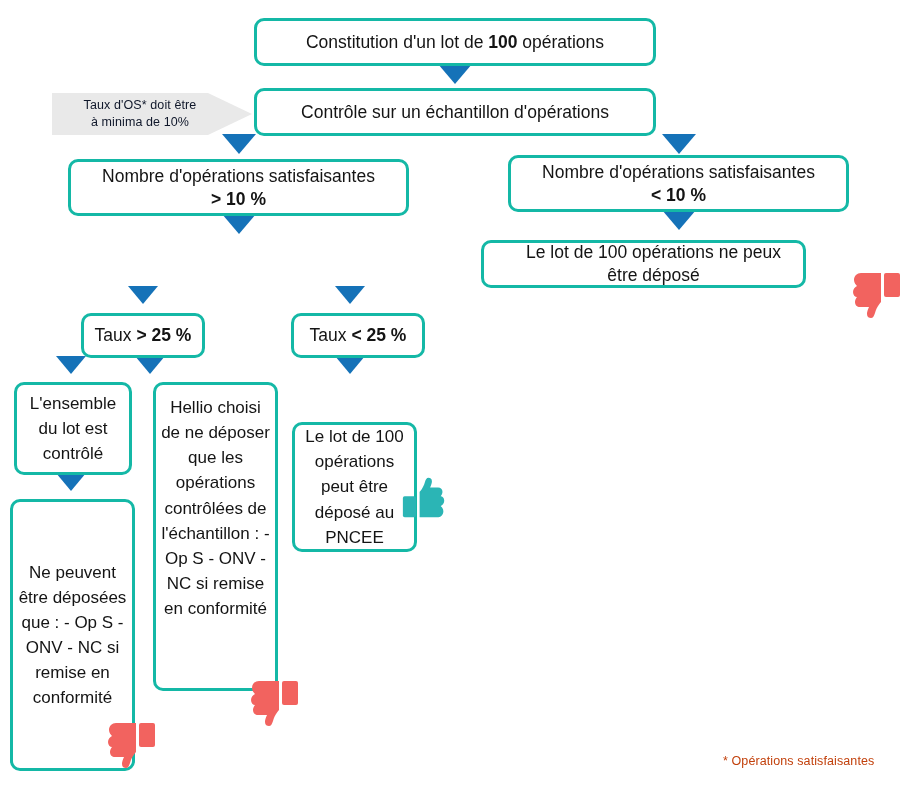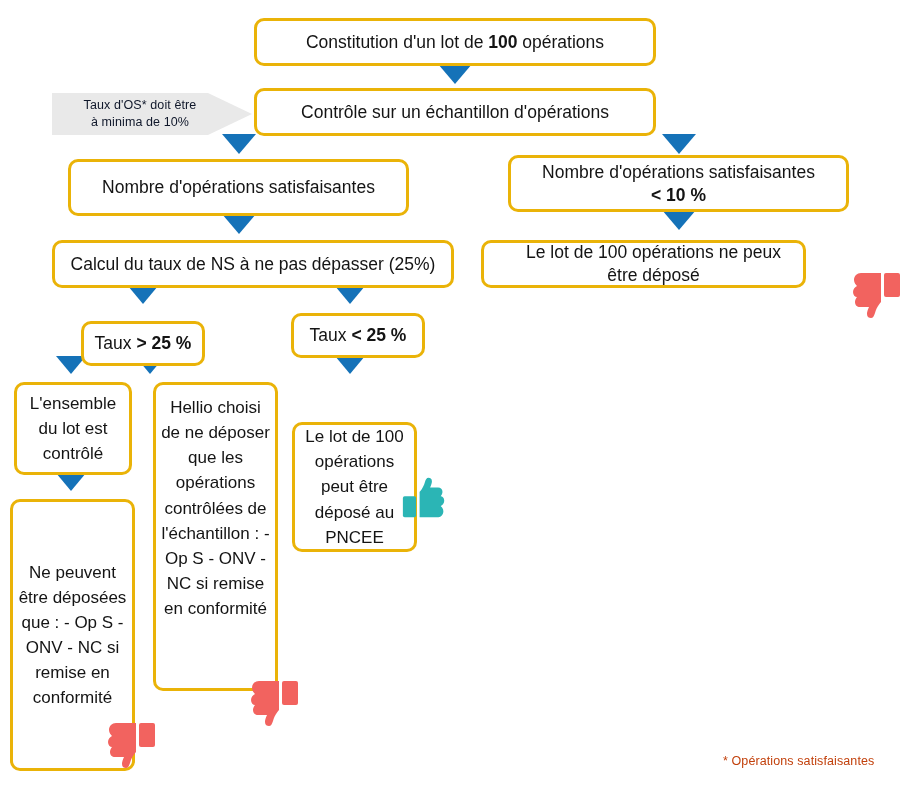--- a/index.html
+++ b/index.html
@@ -17,21 +17,21 @@
     width: 908px;
     height: 792px;
     background: #ffffff;
     overflow: hidden;
   }
 
   
   .box {
     position: absolute;
     box-sizing: border-box;
-    border: 3px solid #eab308;
+    border: 3px solid #14b8a6;
     border-radius: 10px;
     background: #ffffff;
     display: flex;
     align-items: center;
     justify-content: center;
     text-align: center;
     color: #141414;
     font-size: 17.5px;
     line-height: 1.30;
     padding: 4px 8px;
@@ -120,54 +120,52 @@
   <div class="box" style="left:254px; top:88px; width:402px; height:48px;text-align:center;">
     <span>Contrôle sur un échantillon d'opérations</span>
   </div>
 
   <div class="arrow" style="left:222px; top:134px;"></div>
   <div class="arrow" style="left:662px; top:134px;"></div>
 
   <div class="box" style="left:68px; top:159px; width:341px; height:57px;">
     <div>
       <div>Nombre d'opérations satisfaisantes</div>
+      <div><b>&gt; 10 %</b></div>
     </div>
   </div>
 
   <div class="box" style="left:508px; top:155px; width:341px; height:57px;">
     <div>
       <div>Nombre d'opérations satisfaisantes</div>
       <div><b>&lt; 10 %</b></div>
     </div>
   </div>
 
   <div class="arrow" style="left:222px; top:214px;"></div>
   <div class="arrow" style="left:662px; top:210px;"></div>
 
-  <div class="box" style="left:52px; top:240px; width:402px; height:48px;">
-    <span>Calcul du taux de NS à ne pas dépasser (25%)</span>
-  </div>
 
   <div class="box" style="left:481px; top:240px; width:325px; height:48px;padding-left:28px;">
     <span>Le lot de 100 opérations ne peux être déposé</span>
   </div>
 
   <div class="thumb" style="left:851px; top:272px;">
     <svg width="50" height="46" viewBox="0 0 50 46" xmlns="http://www.w3.org/2000/svg">
       <rect x="33" y="1" width="16" height="24" rx="2" fill="#f2635f"></rect>
       <path d="M30 1 H10 C6 1 3 4 3 8 C3 11 5 13 6 14 C4 15 2 17 2 20 C2 23 4 25 6 25
                C5 26 4 28 4 30 C4 33 6 35 9 35 H18 C18 35 16 39 16 42 C16 45 18 46 20 46
                C22 46 23 44 24 41 C26 34 30 30 30 30 Z" fill="#f2635f"></path>
     </svg>
   </div>
 
   <div class="arrow sm" style="left:128px; top:286px;"></div>
   <div class="arrow sm" style="left:335px; top:286px;"></div>
 
-  <div class="box" style="left:81px; top:313px; width:124px; height:45px;margin-top:8px;">
+  <div class="box" style="left:81px; top:313px; width:124px; height:45px;">
     <span>
       <span>Taux </span><b>&gt; 25 %</b>
     </span>
   </div>
 
   <div class="box" style="left:291px; top:313px; width:134px; height:45px;">
     <span>
       <span>Taux </span><b>&lt; 25 %</b>
     </span>
   </div>

